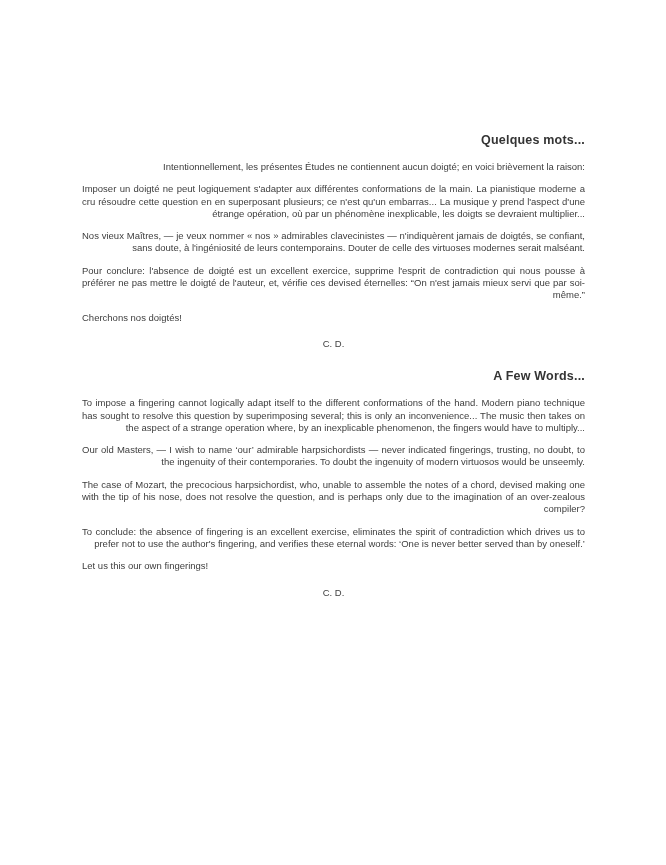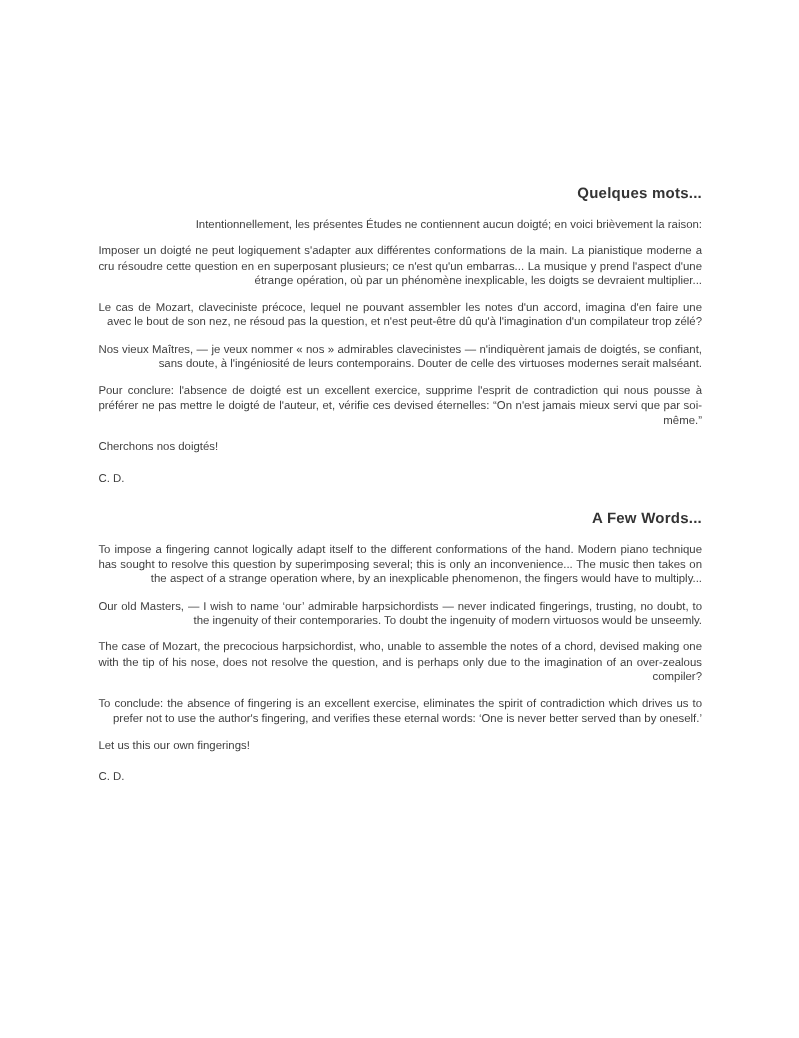--- a/index.html
+++ b/index.html
@@ -12,21 +12,21 @@
     width: 666px;
     height: 865px;
     background: #ffffff;
     overflow: hidden;
     font-family: "Liberation Sans", sans-serif;
     color: #3d3d3d;
   }
   .content {
     position: absolute;
     left: 82px;
-    top: 154px;
+    top: 133px;
     width: 503px;
   }
   .heading {
     font-size: 12.5px;
     font-weight: bold;
     letter-spacing: 0.2px;
     text-align: right;
     margin: 0 0 14px 0;
     color: #343434;
   }
@@ -42,38 +42,37 @@
   }
   .closing {
     font-size: 9.5px;
     line-height: 12.3px;
     text-align: left;
     margin: 6px 0 0 0;
   }
   .signature {
     font-size: 9.5px;
     line-height: 12.3px;
-    text-align: left;
+    text-align: center;
     margin: 14px 0 0 0;
   }
   .lang-section + .lang-section {
     margin-top: 19px;
   }
 </style>
 </head>
 <body>
 
 <div class="page">
   <div class="content">
 
     <section class="lang-section">
       <h1 class="heading">Quelques mots...</h1>
       <p class="intro">Intentionnellement, les présentes Études ne contiennent aucun doigté; en voici brièvement la raison:</p>
       <p class="para">Imposer un doigté ne peut logiquement s'adapter aux différentes conformations de la main. La pianistique moderne a cru résoudre cette question en en superposant plusieurs; ce n'est qu'un embarras... La musique y prend l'aspect d'une étrange opération, où par un phénomène inexplicable, les doigts se devraient multiplier...</p>
-      <p class="para">Le cas de Mozart, claveciniste précoce, lequel ne pouvant assembler les notes d'un accord, imagina d'en faire une avec le bout de son nez, ne résoud pas la question, et n'est peut-être dû qu'à l'imagination d'un compilateur trop zélé?</p>
       <p class="para">Nos vieux Maîtres, — je veux nommer « nos » admirables clavecinistes — n'indiquèrent jamais de doigtés, se confiant, sans doute, à l'ingéniosité de leurs contemporains. Douter de celle des virtuoses modernes serait malséant.</p>
       <p class="para">Pour conclure: l'absence de doigté est un excellent exercice, supprime l'esprit de contradiction qui nous pousse à préférer ne pas mettre le doigté de l'auteur, et, vérifie ces devised éternelles: “On n'est jamais mieux servi que par soi-même.”</p>
       <p class="closing">Cherchons nos doigtés!</p>
       <p class="signature">C. D.</p>
     </section>
 
     <section class="lang-section">
       <h1 class="heading">A Few Words...</h1>
       <p class="para">To impose a fingering cannot logically adapt itself to the different conformations of the hand. Modern piano technique has sought to resolve this question by superimposing several; this is only an inconvenience... The music then takes on the aspect of a strange operation where, by an inexplicable phenomenon, the fingers would have to multiply...</p>
       <p class="para">Our old Masters, — I wish to name ‘our’ admirable harpsichordists — never indicated fingerings, trusting, no doubt, to the ingenuity of their contemporaries. To doubt the ingenuity of modern virtuosos would be unseemly.</p>

